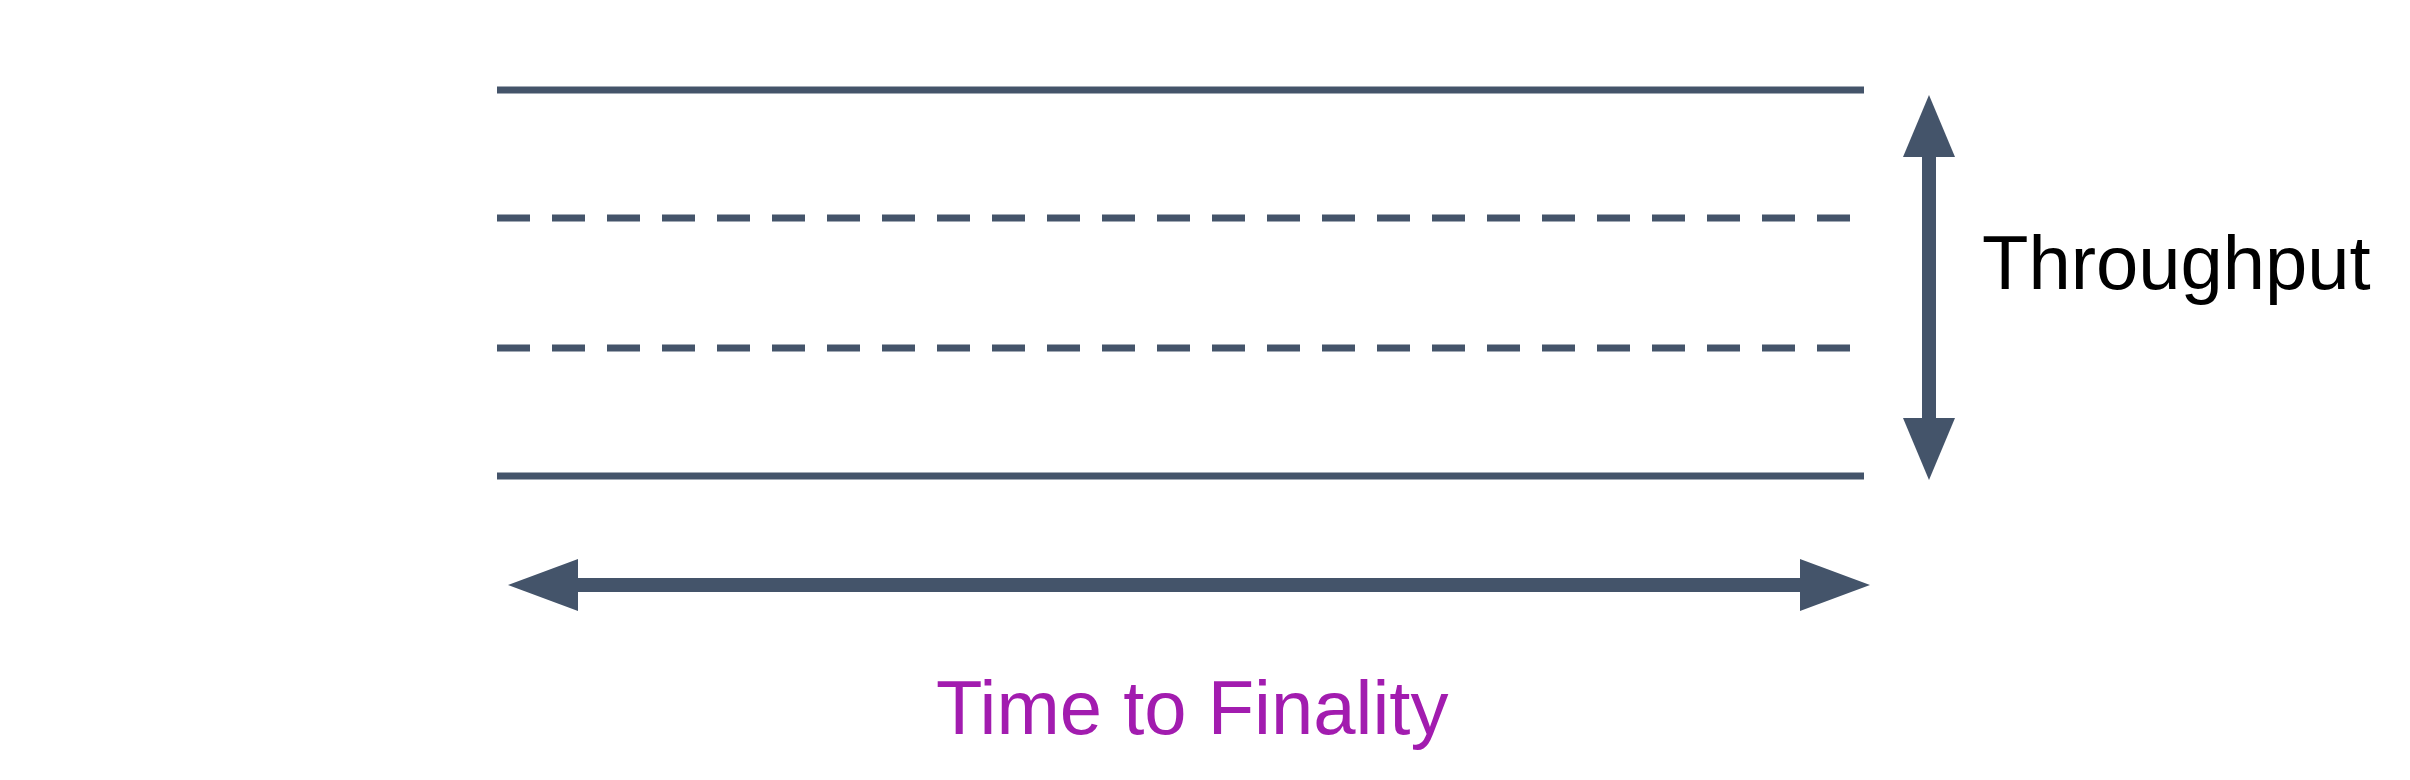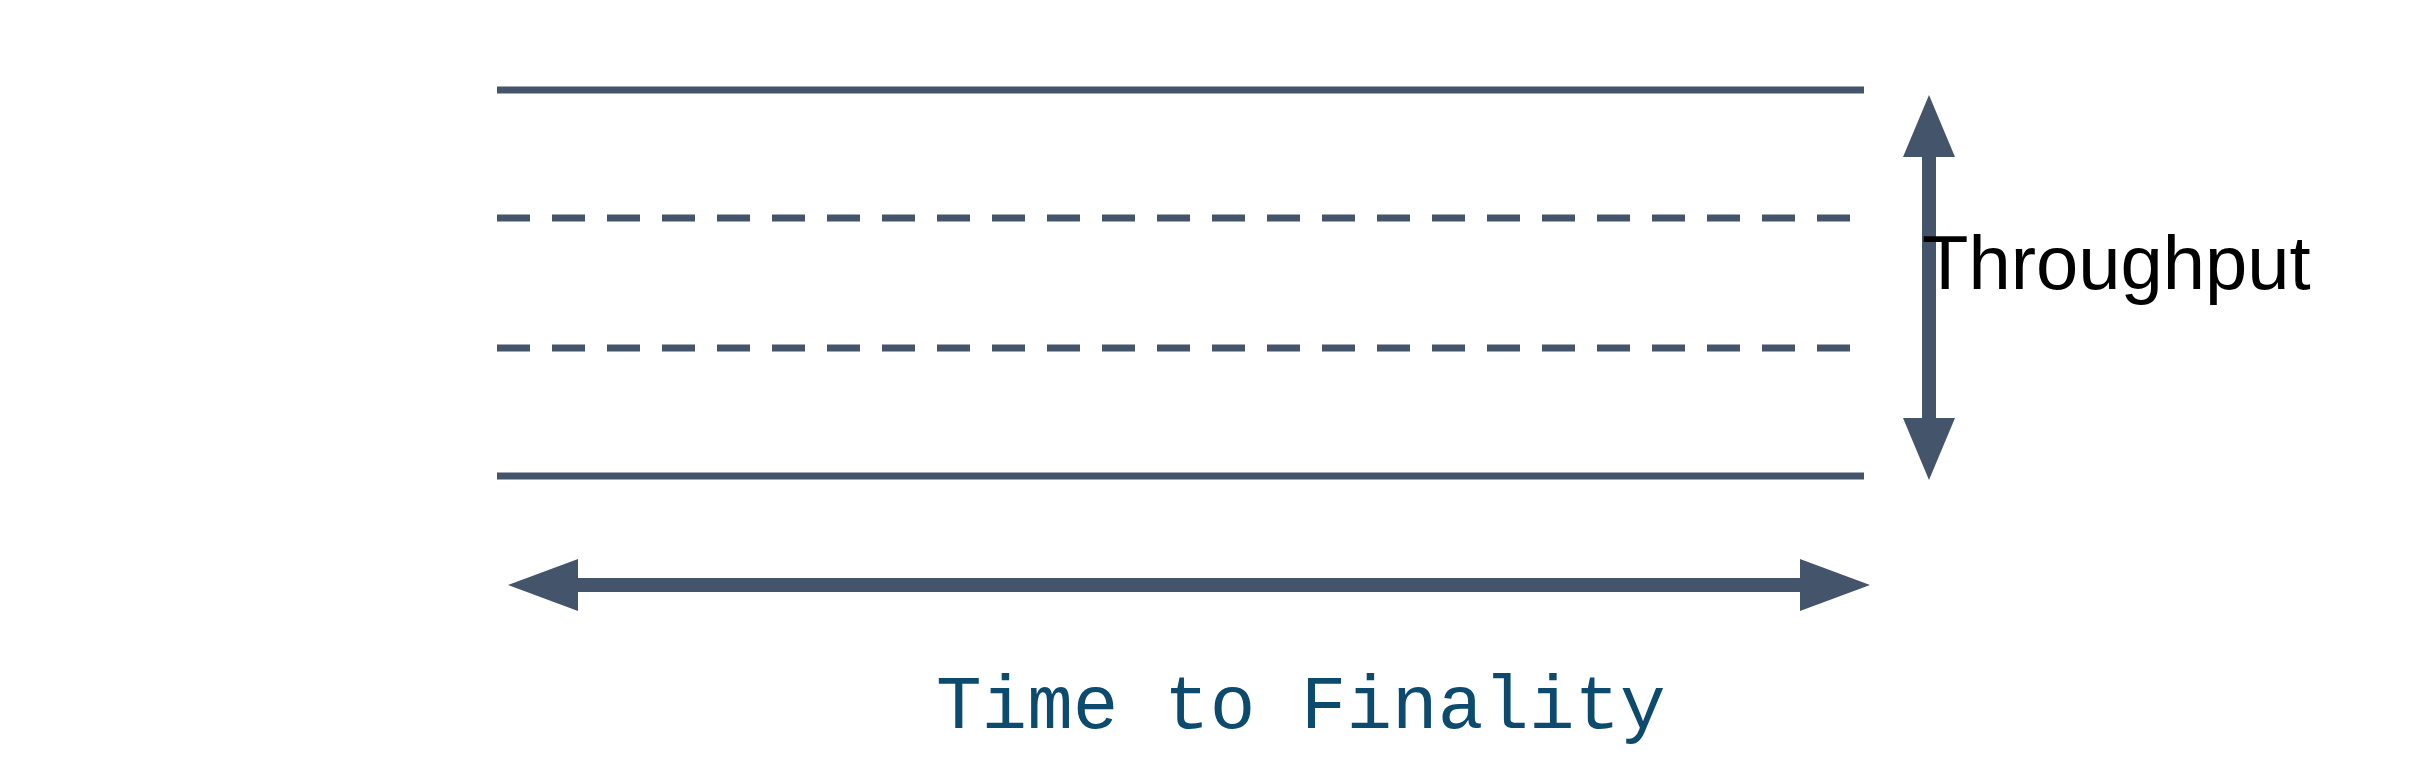--- a/index.html
+++ b/index.html
@@ -28,21 +28,21 @@
   }
   .axis-label {
     position: absolute;
     font-family: "Liberation Sans", sans-serif;
     color: #000000;
     font-weight: 400;
     white-space: nowrap;
     line-height: 1;
   }
   #throughput-label {
-    left: 1922px;
+    left: 1982px;
     top: 225px;
     font-size: 76px;
     letter-spacing: 0px;
   }
   #time-to-finality-label {
     left: 936px;
     top: 670px;
     font-size: 76px;
     letter-spacing: 0px;
   }
@@ -79,15 +79,15 @@
 
       <polygon points="508,585 578,559 578,611" fill="#44546A"></polygon>
 
       <polygon points="1870,585 1800,559 1800,611" fill="#44546A"></polygon>
     </g>
 
   </svg>
 
   <div class="axis-label" id="throughput-label" style="color: rgb(0, 0, 0);">Throughput</div>
 
-  <div class="axis-label" id="time-to-finality-label" style="color: #0c4a6e; font-family: Liberation Mono, monospace;">Time to Finality</div>
+  <div class="axis-label" id="time-to-finality-label" style="color: #a21caf;">Time to Finality</div>
 
 </div>
 
 </body></html>

